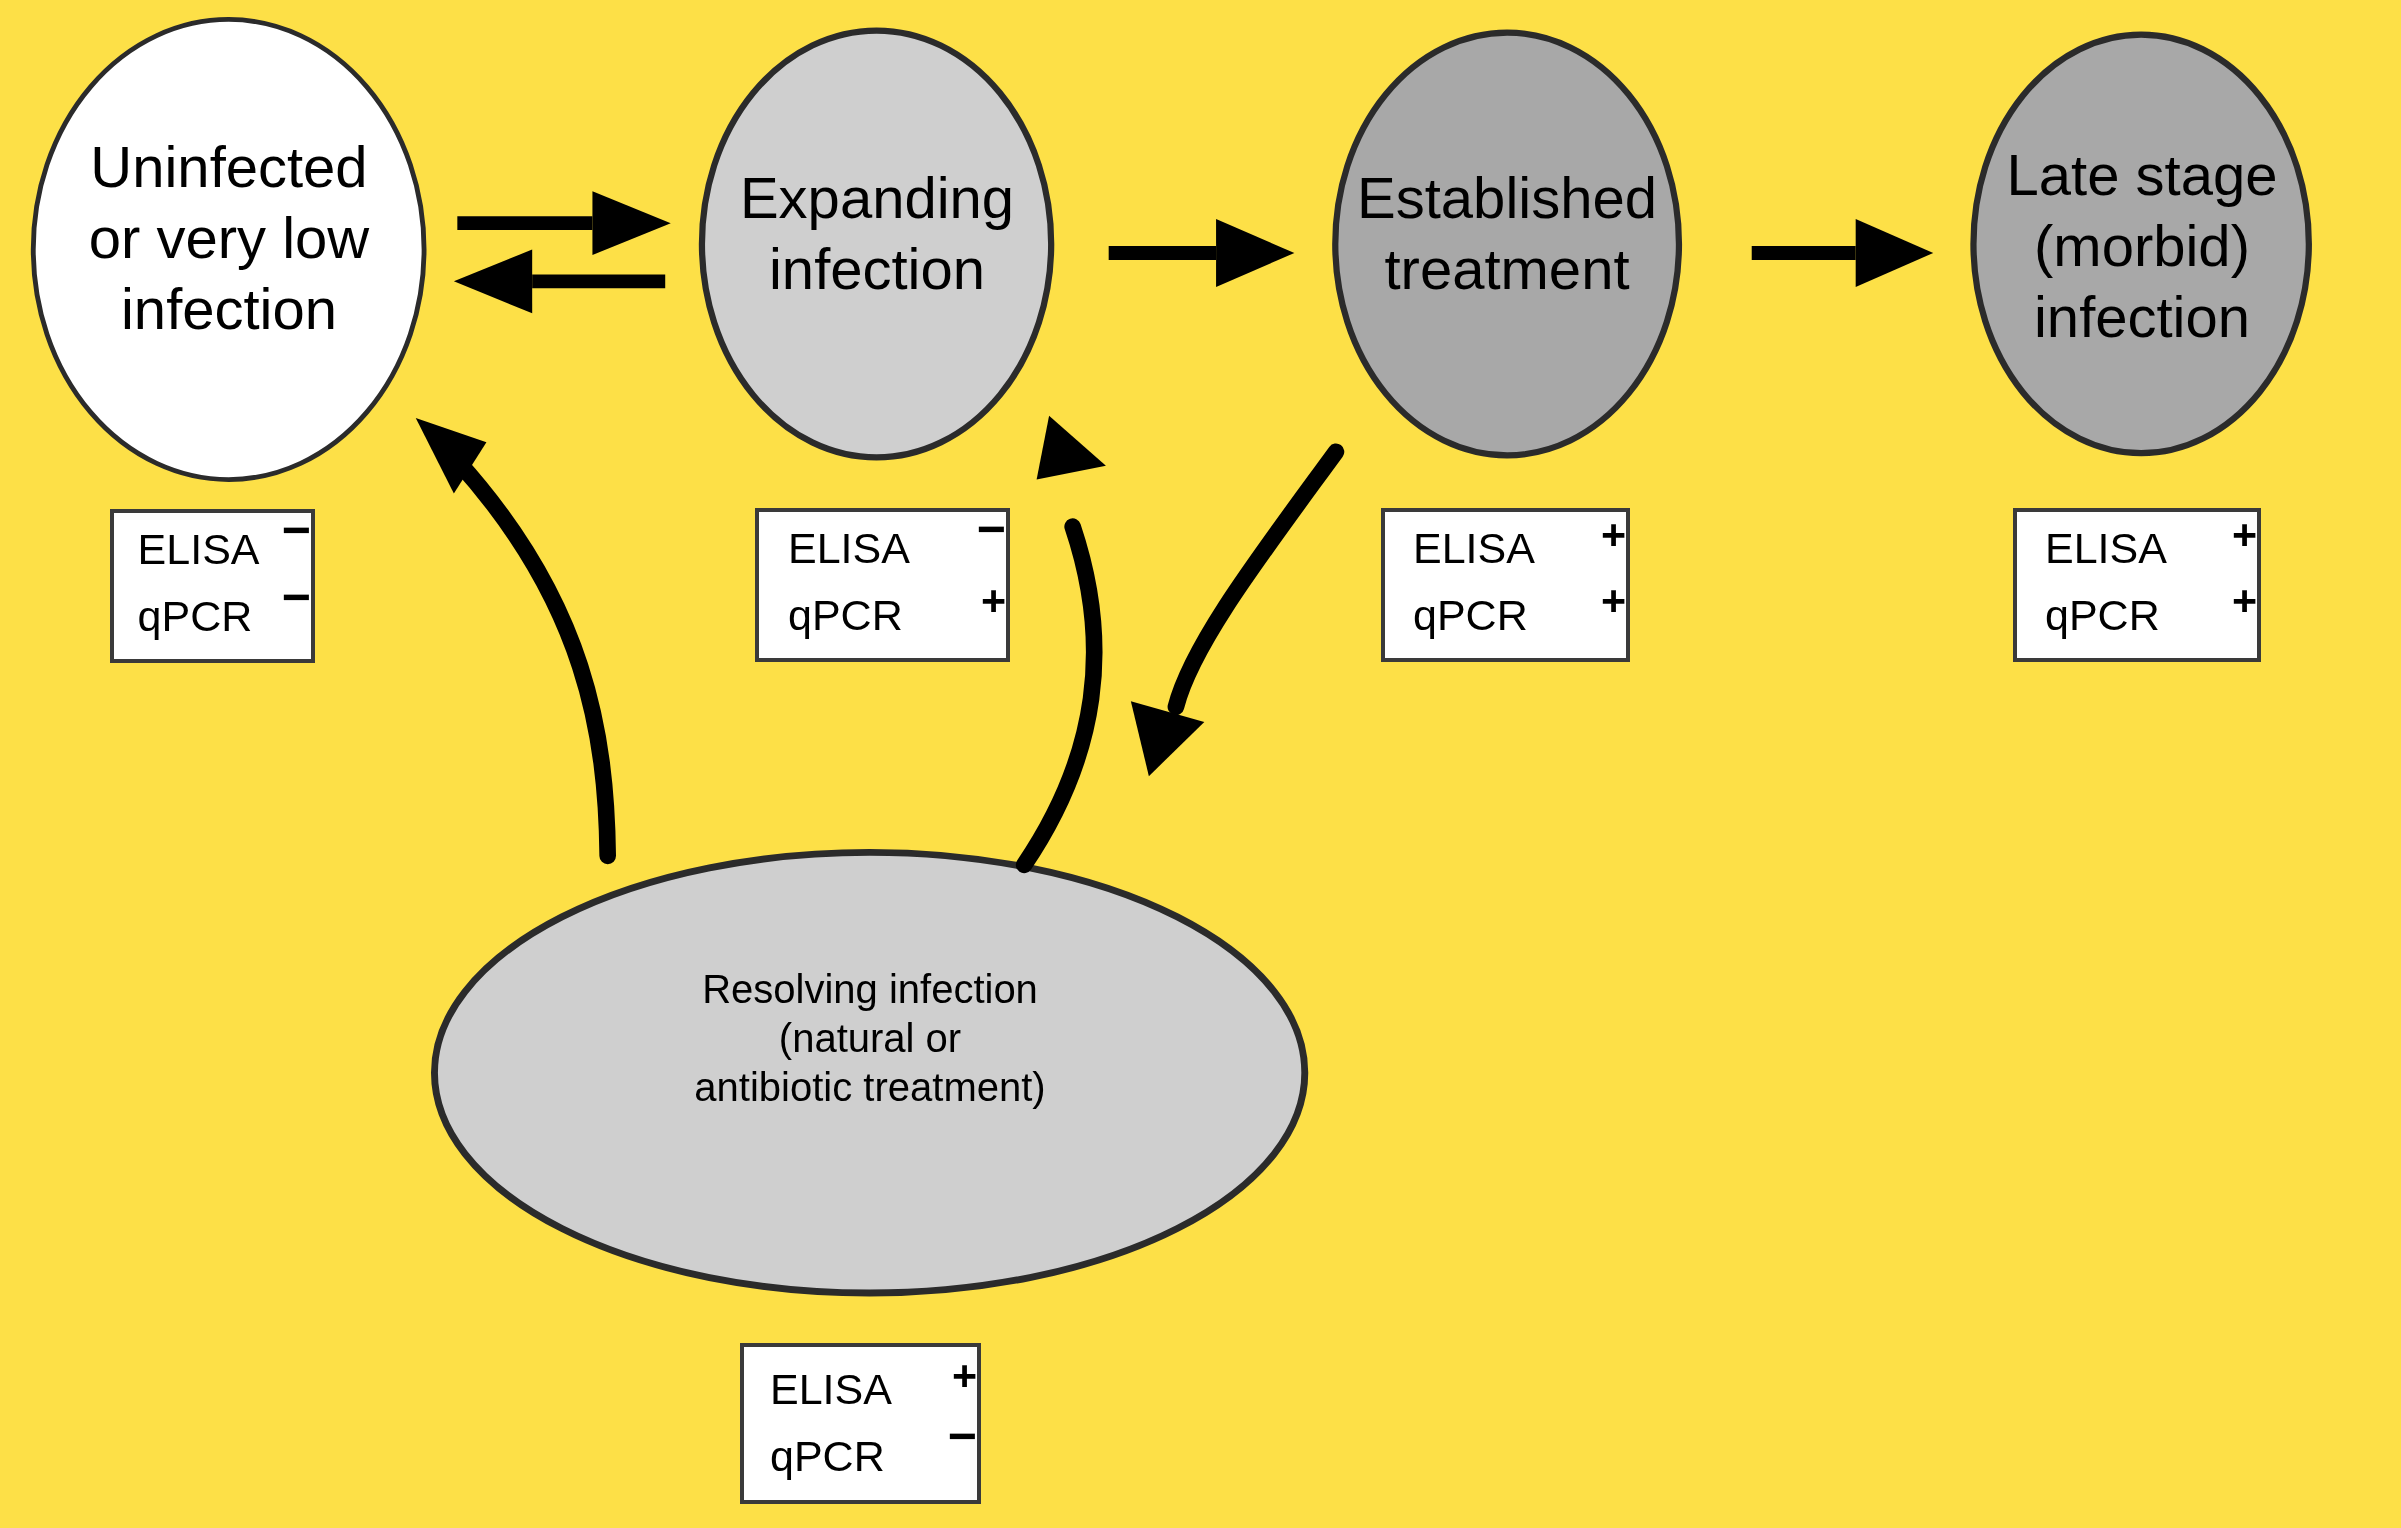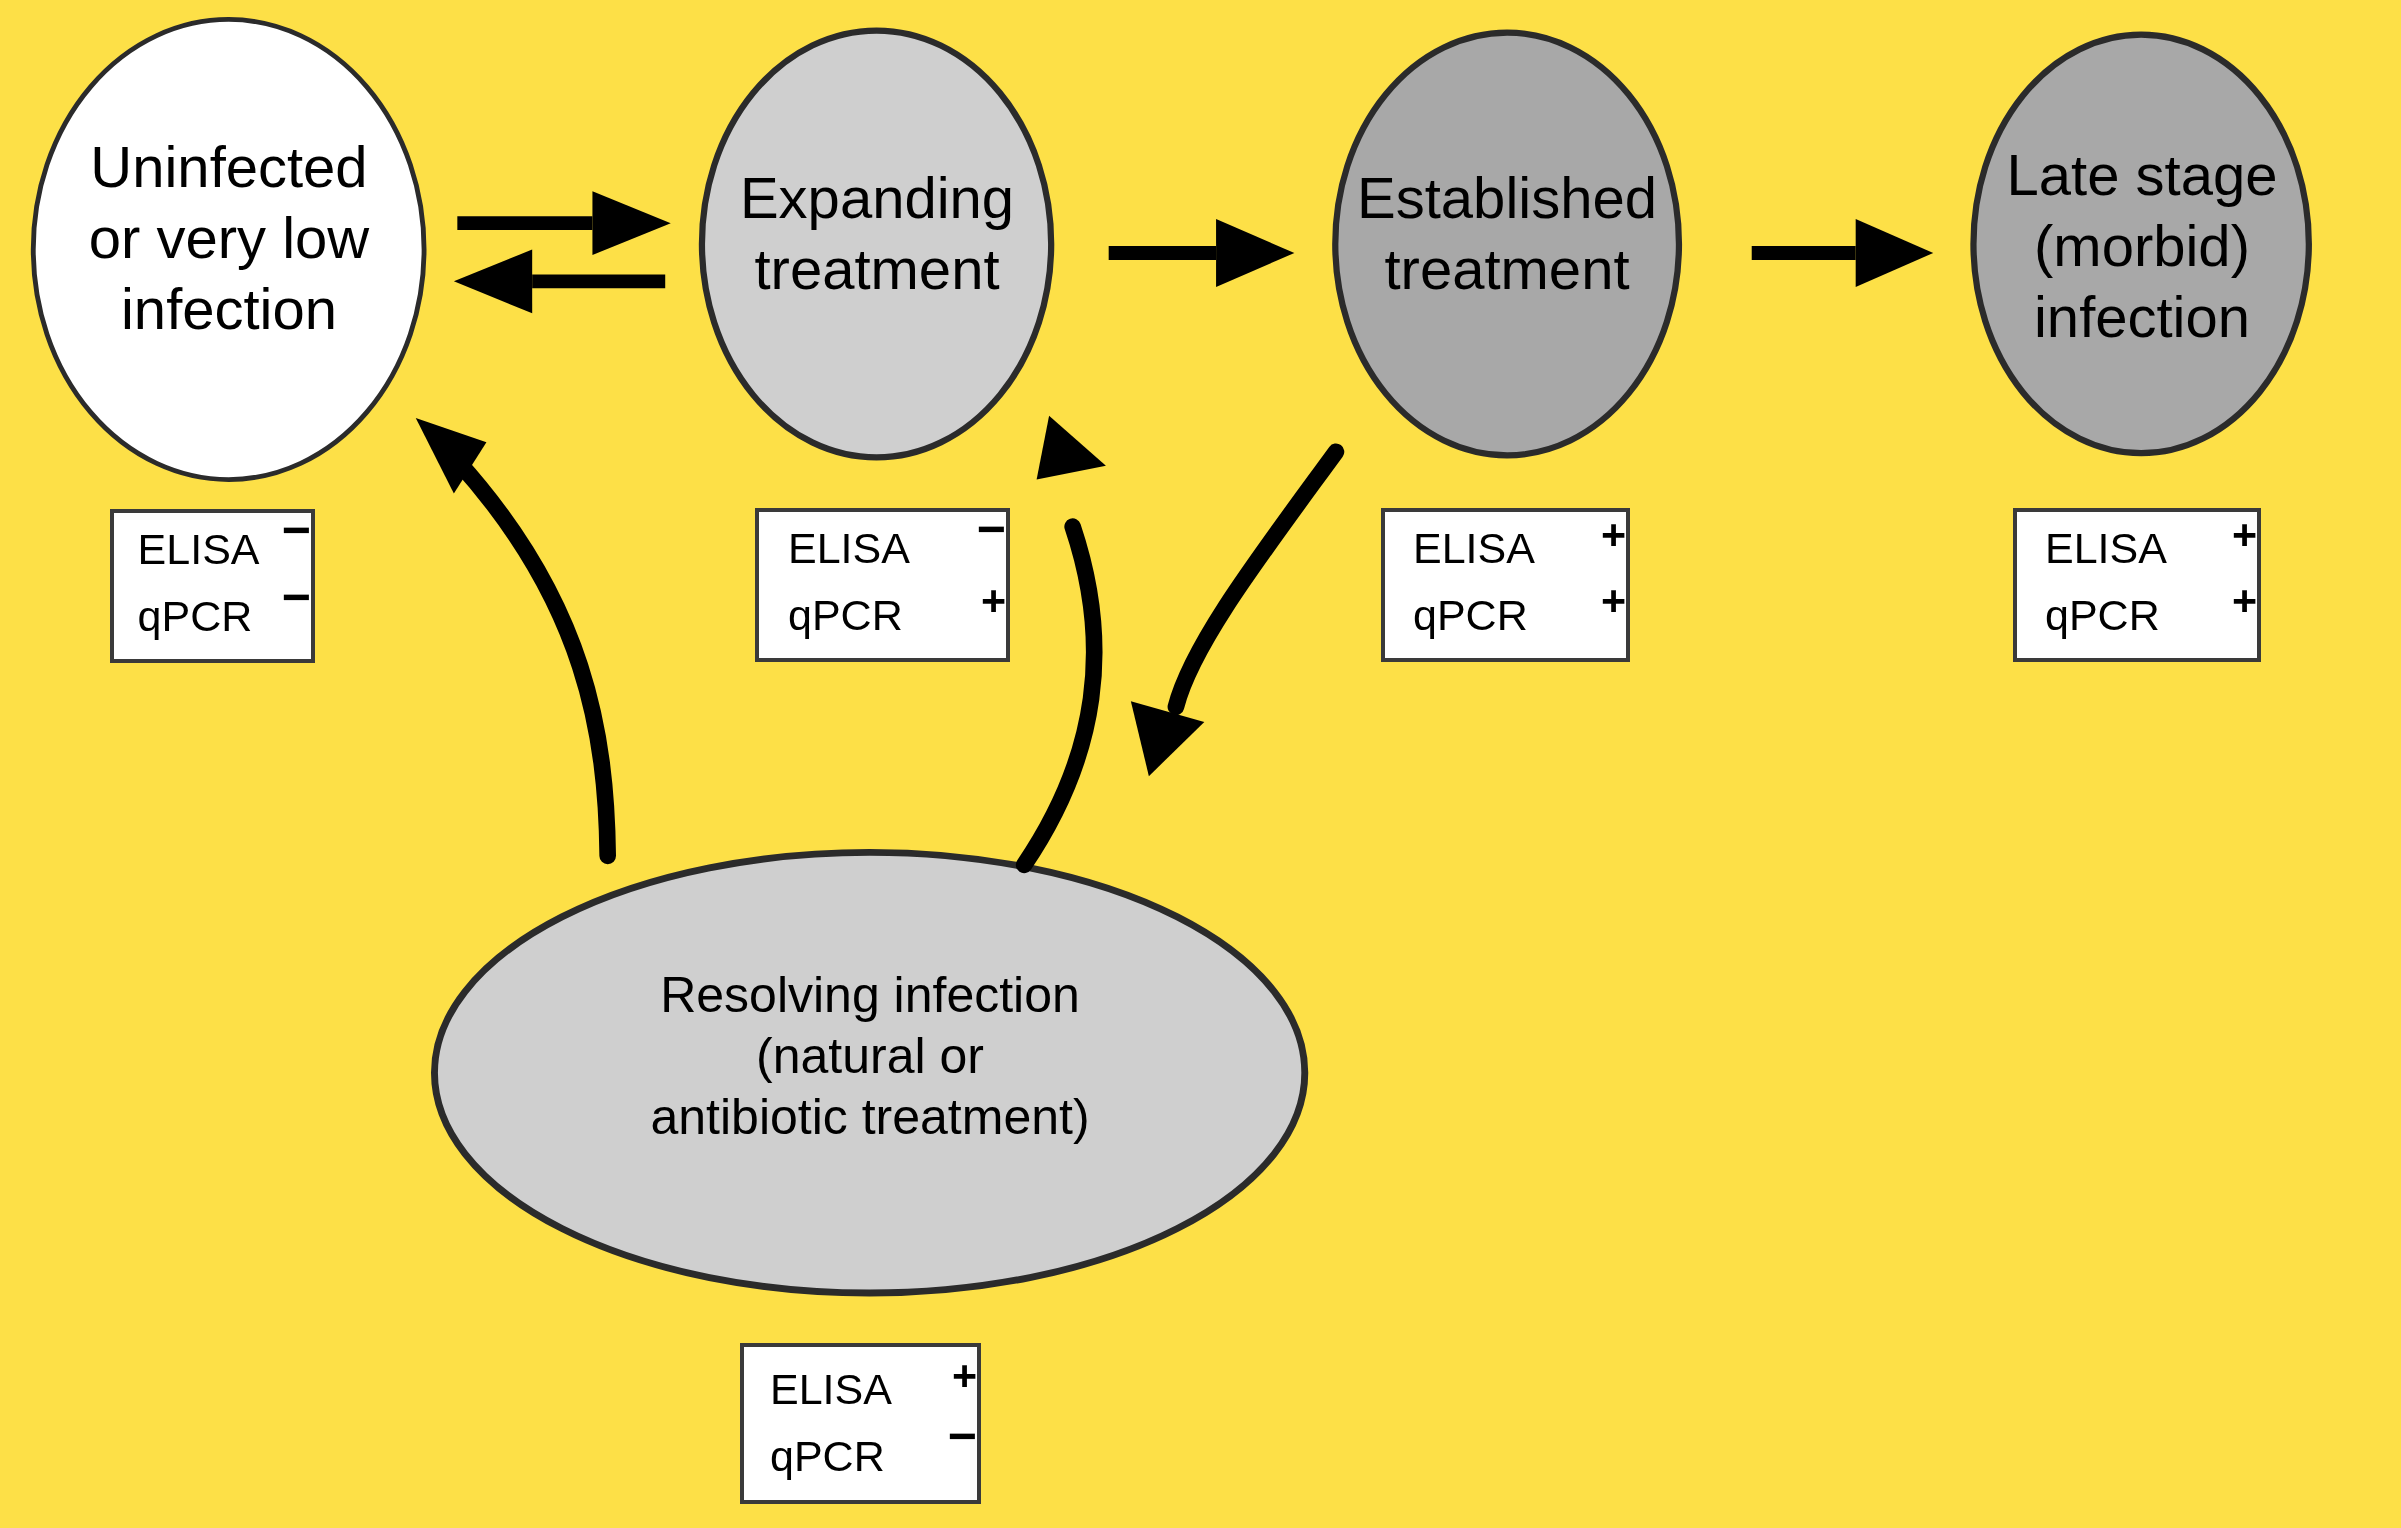--- a/index.html
+++ b/index.html
@@ -25,21 +25,21 @@
     position: absolute;
     text-align: center;
     color: #000000;
     font-family: "Liberation Sans", sans-serif;
     font-weight: 400;
     line-height: 1.22;
     white-space: pre-line;
     pointer-events: none;
   }
   .node-label.big { font-size: 58px; }
-  .node-label.bottom-node { font-size: 50px; }
+  .node-label.bottom-node { font-size: 40px; }
 
   .assay-box {
     position: absolute;
     box-sizing: border-box;
     border: 4.2px solid #3a3a3a;
     background: #ffffff;
     font-family: "Liberation Sans", sans-serif;
     color: #000000;
   }
   .assay-row {
@@ -117,21 +117,21 @@
       <polygon points="1658,1120 1632,1012 1738,1042" fill="#000000"></polygon>
     </g>
 
   </svg>
 
   <div class="node-label big" style="left:35px; top:132px; width:388px;">Uninfected
 or very low
 infection</div>
 
   <div class="node-label big" style="left:697px; top:163px; width:360px;">Expanding
-treatment</div>
+infection</div>
 
   <div class="node-label big" style="left:1327px; top:163px; width:360px;">Established
 treatment</div>
 
   <div class="node-label big" style="left:1963px; top:132px; width:358px;margin-top:8px;">Late stage
 (morbid)
 infection</div>
 
   <div class="node-label bottom-node" style="left:454px; top:965px; width:832px;">Resolving infection
 (natural or

